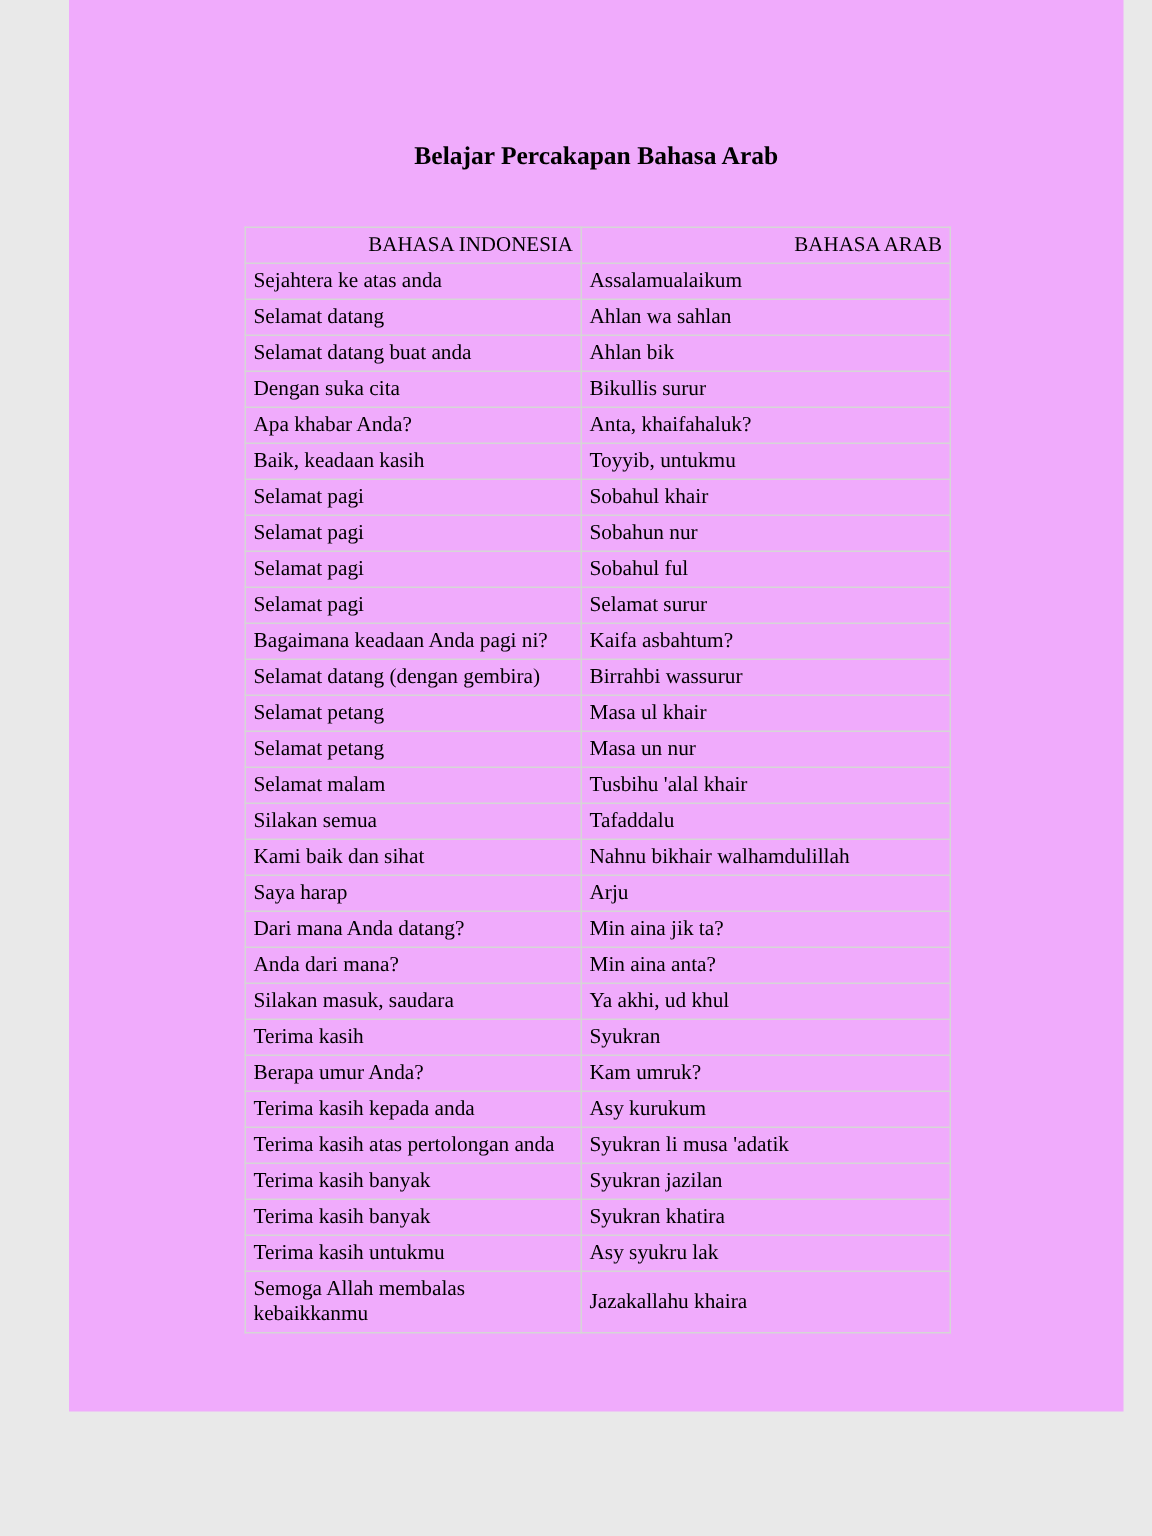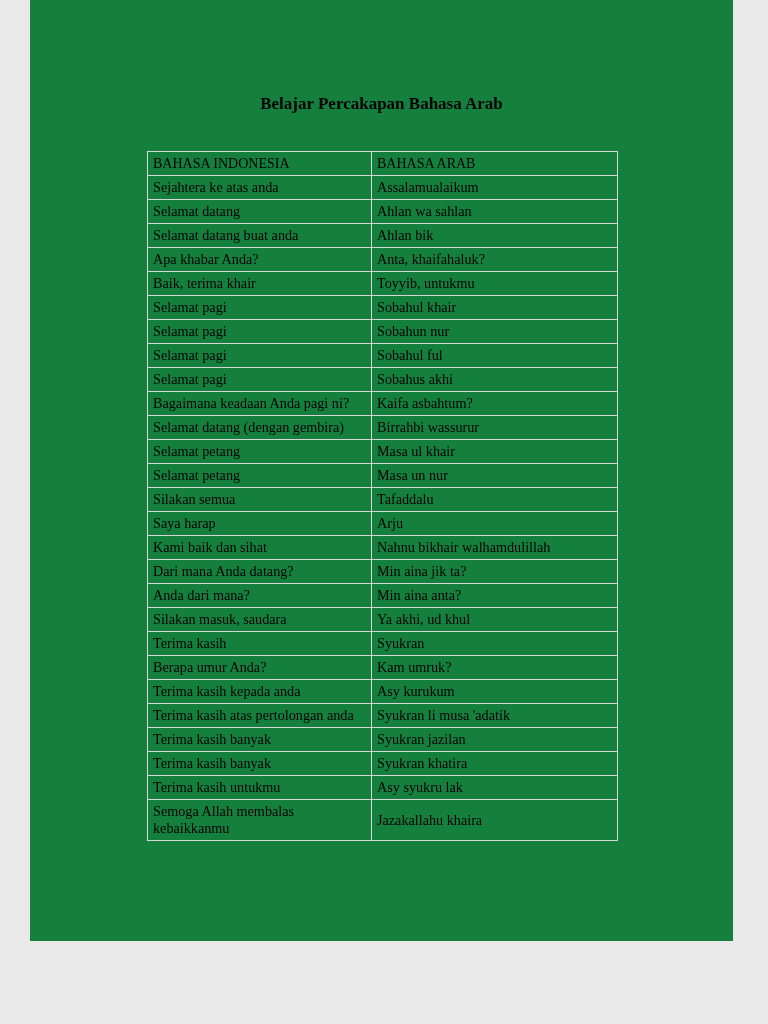--- a/index.html
+++ b/index.html
@@ -14,25 +14,25 @@
 
   .canvas {
     position: relative;
     width: 768px;
     height: 1024px;
     background: #e9e9e9;
   }
 
   .page {
     position: absolute;
-    left: 30px;
+    left: 46px;
     top: 0;
     width: 703px;
     height: 941px;
-    background: #15803d;
+    background: #f0abfc;
   }
 
   .doc-title {
     position: absolute;
     top: 94px;
     left: 0;
     width: 100%;
     text-align: center;
     font-size: 17px;
     font-weight: bold;
@@ -57,21 +57,21 @@
   table.phrase-table td {
     border: 1px solid #d6d6d6;
     padding: 3px 5px 3px 5px;
     line-height: 17px;
     vertical-align: middle;
     overflow: hidden;
   }
 
   table.phrase-table th {
     font-weight: normal;
-    text-align: left;
+    text-align: right;
     font-size: 14px;
     height: 23px;
     margin-left: 17px;
   }
 
   table.phrase-table td {
     text-align: left;
     height: 23px;
     white-space: normal;
   }
@@ -105,72 +105,80 @@
           </tr>
           <tr>
             <td class="indo-cell">Selamat datang</td>
             <td class="arab-cell">Ahlan wa sahlan</td>
           </tr>
           <tr>
             <td class="indo-cell">Selamat datang buat anda</td>
             <td class="arab-cell">Ahlan bik</td>
           </tr>
           <tr>
+            <td class="indo-cell">Dengan suka cita</td>
+            <td class="arab-cell">Bikullis surur</td>
+          </tr>
+          <tr>
             <td class="indo-cell">Apa khabar Anda?</td>
             <td class="arab-cell">Anta, khaifahaluk?</td>
           </tr>
           <tr>
-            <td class="indo-cell">Baik, terima khair</td>
+            <td class="indo-cell">Baik, keadaan kasih</td>
             <td class="arab-cell">Toyyib, untukmu</td>
           </tr>
           <tr>
             <td class="indo-cell">Selamat pagi</td>
             <td class="arab-cell">Sobahul khair</td>
           </tr>
           <tr>
             <td class="indo-cell">Selamat pagi</td>
             <td class="arab-cell">Sobahun nur</td>
           </tr>
           <tr>
             <td class="indo-cell">Selamat pagi</td>
             <td class="arab-cell">Sobahul ful</td>
           </tr>
           <tr>
             <td class="indo-cell">Selamat pagi</td>
-            <td class="arab-cell">Sobahus akhi</td>
+            <td class="arab-cell">Selamat surur</td>
           </tr>
           <tr>
             <td class="indo-cell">Bagaimana keadaan Anda pagi ni?</td>
             <td class="arab-cell">Kaifa asbahtum?</td>
           </tr>
           <tr>
             <td class="indo-cell">Selamat datang (dengan gembira)</td>
             <td class="arab-cell">Birrahbi wassurur</td>
           </tr>
           <tr>
             <td class="indo-cell">Selamat petang</td>
             <td class="arab-cell">Masa ul khair</td>
           </tr>
           <tr>
             <td class="indo-cell">Selamat petang</td>
             <td class="arab-cell">Masa un nur</td>
           </tr>
           <tr>
+            <td class="indo-cell">Selamat malam</td>
+            <td class="arab-cell">Tusbihu 'alal khair</td>
+          </tr>
+          <tr>
             <td class="indo-cell">Silakan semua</td>
             <td class="arab-cell">Tafaddalu</td>
           </tr>
           <tr>
+            <td class="indo-cell">Kami baik dan sihat</td>
+            <td class="arab-cell">Nahnu bikhair walhamdulillah</td>
+          </tr>
+          <tr>
             <td class="indo-cell">Saya harap</td>
             <td class="arab-cell">Arju</td>
           </tr>
           <tr>
-            <td class="indo-cell">Kami baik dan sihat</td>
-            <td class="arab-cell">Nahnu bikhair walhamdulillah</td>
-          </tr>
-          <tr>
             <td class="indo-cell">Dari mana Anda datang?</td>
             <td class="arab-cell">Min aina jik ta?</td>
           </tr>
           <tr>
             <td class="indo-cell">Anda dari mana?</td>
             <td class="arab-cell">Min aina anta?</td>
           </tr>
           <tr>
             <td class="indo-cell">Silakan masuk, saudara</td>
             <td class="arab-cell">Ya akhi, ud khul</td>

